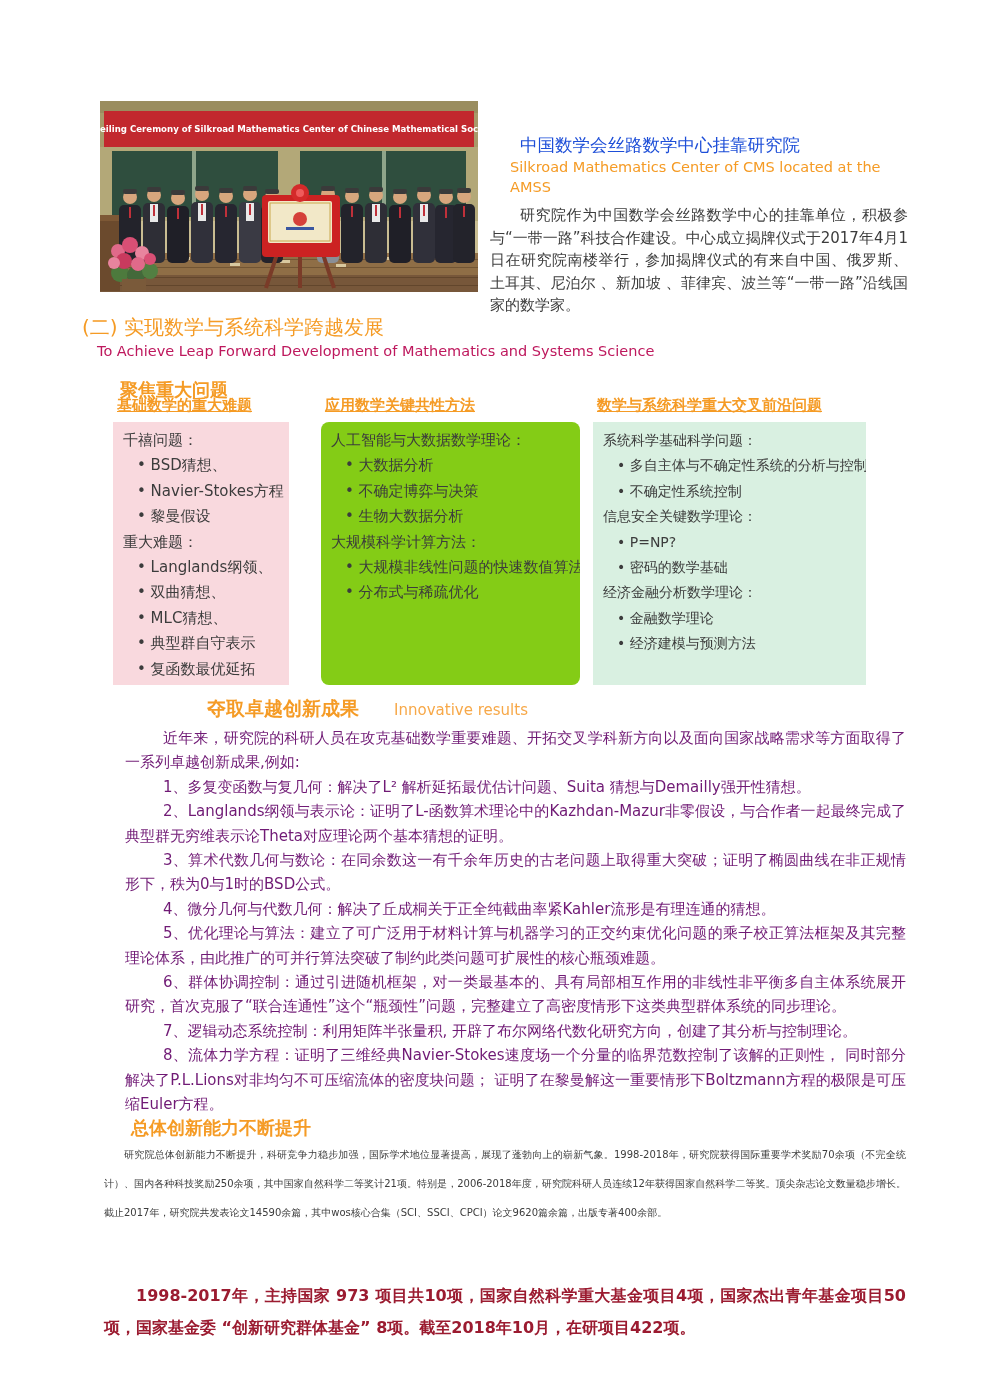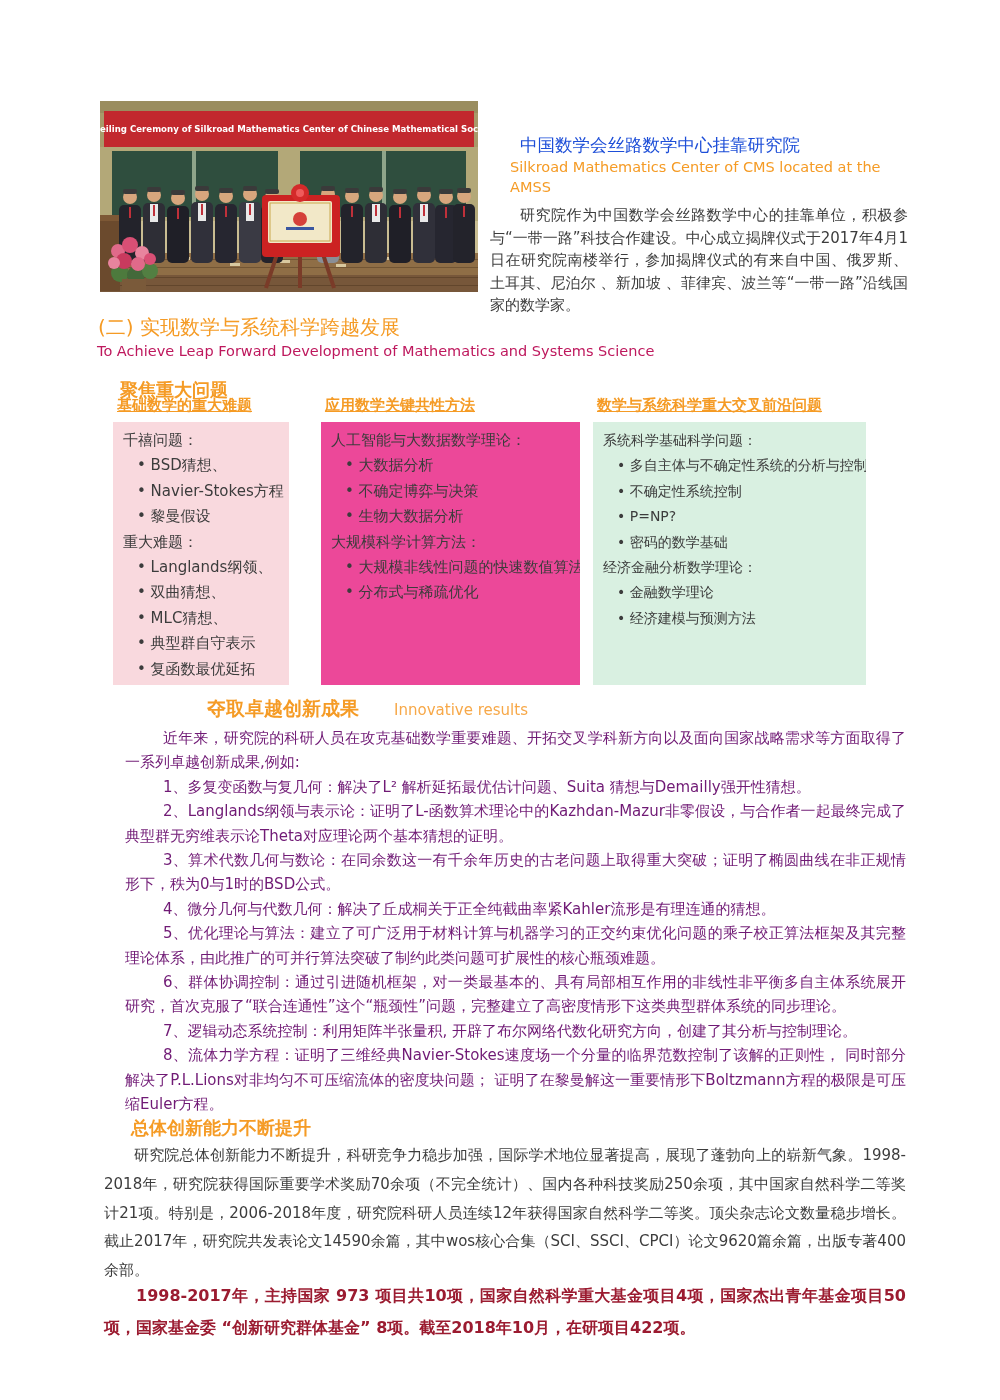--- a/index.html
+++ b/index.html
@@ -13,21 +13,21 @@
           display:flex;align-items:center;justify-content:center;z-index:3;}
   .banner span{color:#ffffff;font-weight:bold;font-size:8.6px;white-space:nowrap;letter-spacing:0;}
 
   
   .silk{position:absolute;left:490px;top:133px;width:418px;}
   .silk-title{font-size:17.5px;color:#1d4ed8;padding-left:30px;line-height:24px;}
   .silk-sub{font-size:14.5px;color:#f59b25;padding-left:20px;line-height:20px;}
   .silk-body{margin-top:7px;font-size:15px;line-height:22.5px;text-align:justify;text-indent:2em;color:#3c3c3c;}
 
   
-  .h2-zh{position:absolute;left:98px;top:314px;font-size:20px;color:#f59b25;}
+  .h2-zh{position:absolute;left:82px;top:314px;font-size:20px;color:#f59b25;}
   .h2-en{position:absolute;left:97px;top:343px;font-size:14.5px;color:#be185d;}
   .focus-h{position:absolute;left:120px;top:378px;font-size:18px;font-weight:bold;color:#f59b25;}
 
   
   .focus-wrap{position:absolute;left:0;top:396px;width:1000px;height:290px;}
   .focus-col{position:absolute;top:0;}
   .col-head{font-size:15px;font-weight:bold;color:#f59b25;text-decoration:underline;
             margin:0 0 7px 4px;white-space:nowrap;}
   .col-box{height:263px;overflow:hidden;padding:6px 8px 0 10px;box-sizing:border-box;
            font-size:15px;line-height:25.4px;color:#3c3c3c;}
@@ -38,21 +38,21 @@
   
   .ach-head{position:absolute;left:207px;top:696px;}
   .ach-head .zh{font-size:19px;font-weight:bold;color:#f59b25;}
   .ach-head .en{font-size:15px;color:#f7a848;margin-left:30px;}
   .ach-body{position:absolute;left:125px;top:726px;width:781px;font-size:15px;
             line-height:24.4px;text-align:justify;color:#701a75;}
   .ach-body p{margin:0;text-indent:38px;}
 
   
   .ov-head{position:absolute;left:131px;top:1116px;font-size:18px;font-weight:bold;color:#f59b25;}
-  .ov-body{position:absolute;left:104px;top:1141px;width:802px;font-size:15px;line-height:28.8px;
+  .ov-body{position:absolute;left:104px;top:1141px;width:802px;font-size:10px;line-height:28.8px;
            text-align:justify;text-indent:2em;color:#3c3c3c;}
   .ov-red{position:absolute;left:104px;top:1280px;width:802px;font-size:16px;line-height:32px;
           text-align:justify;text-indent:2em;color:#9b1b30;font-weight:bold;}
 </style>
 </head>
 <body>
 
 <div class="page">
 
   <div class="photo">
@@ -188,36 +188,37 @@
           <div class="grp">重大难题：</div>
           <div class="bitem">• Langlands纲领、</div>
           <div class="bitem">• 双曲猜想、</div>
           <div class="bitem">• MLC猜想、</div>
           <div class="bitem">• 典型群自守表示</div>
           <div class="bitem">• 复函数最优延拓</div>
         </div>
       </div>
       <div class="focus-col" style="left: 321px; width: 259px;">
         <div class="col-head">应用数学关键共性方法</div>
-        <div class="col-box peach" style="background: #ec4899;">
+        <div class="col-box peach" style="background: #84cc16; border-radius: 8px;">
           <div class="grp">人工智能与大数据数学理论：</div>
           <div class="bitem">• 大数据分析</div>
           <div class="bitem">• 不确定博弈与决策</div>
           <div class="bitem">• 生物大数据分析</div>
           <div class="grp">大规模科学计算方法：</div>
           <div class="bitem">• 大规模非线性问题的快速数值算法</div>
           <div class="bitem">• 分布式与稀疏优化</div>
         </div>
       </div>
       <div class="focus-col" style="left: 593px; width: 273px;">
         <div class="col-head">数学与系统科学重大交叉前沿问题</div>
         <div class="col-box green" style="background: rgb(217, 240, 225);">
           <div class="grp">系统科学基础科学问题：</div>
           <div class="bitem">• 多自主体与不确定性系统的分析与控制</div>
           <div class="bitem">• 不确定性系统控制</div>
+          <div class="grp">信息安全关键数学理论：</div>
           <div class="bitem">• P=NP?</div>
           <div class="bitem">• 密码的数学基础</div>
           <div class="grp">经济金融分析数学理论：</div>
           <div class="bitem">• 金融数学理论</div>
           <div class="bitem">• 经济建模与预测方法</div>
         </div>
       </div>
     </div>
 
   <div class="ach-head">

